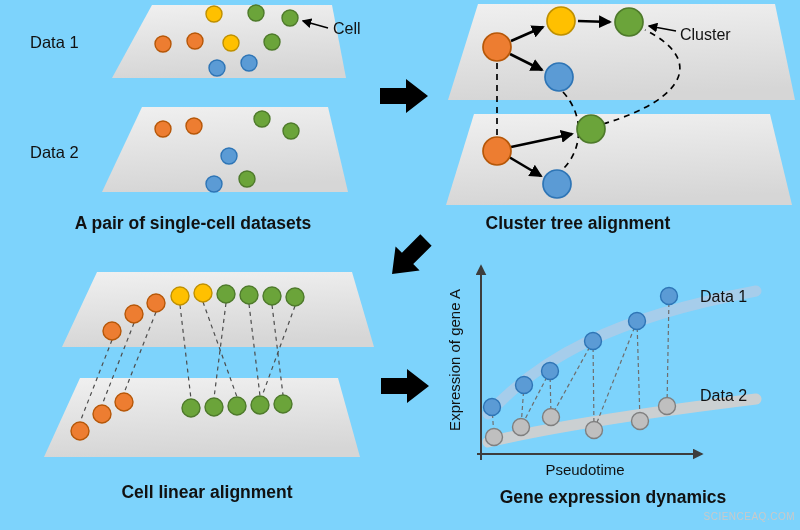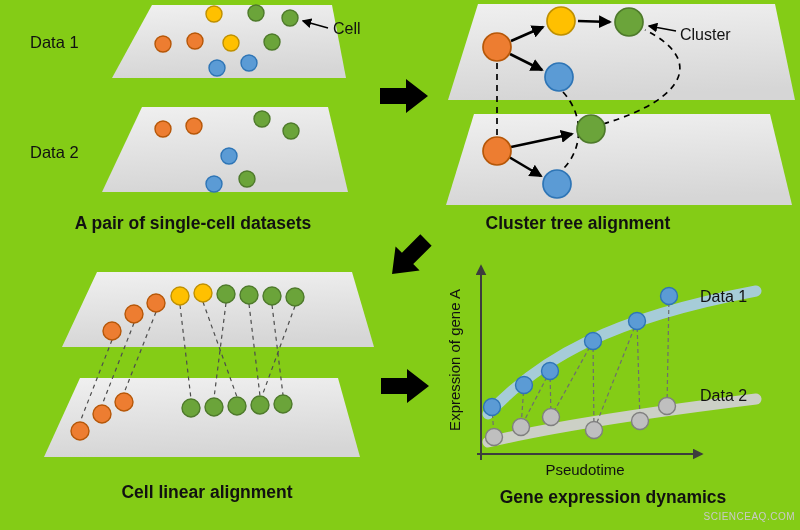--- a/index.html
+++ b/index.html
@@ -1,16 +1,16 @@
 <!DOCTYPE html>
 <html><head>
 <meta charset="utf-8">
 <style>
   html,body{margin:0;padding:0;background:#ffffff;}
-  #stage{position:relative;width:800px;height:530px;background:#84cc16;overflow:hidden;
+  #stage{position:relative;width:800px;height:530px;background:#7dd3fc;overflow:hidden;
          font-family:"Liberation Sans",sans-serif;}
   svg text{font-family:"Liberation Sans",sans-serif;fill:#111111;}
   .plane{fill:url(#planeGrad);}
   .dO {fill:#ED7D31;stroke:#B65708;stroke-width:1.4;}
   .dY {fill:#FFC000;stroke:#BF9000;stroke-width:1.4;}
   .dG {fill:#6BA43A;stroke:#4E7A2B;stroke-width:1.4;}
   .dB {fill:#5B9BD5;stroke:#2E75B6;stroke-width:1.4;}
   .dGr{fill:#BFBFBF;stroke:#7F7F7F;stroke-width:1.4;}
   .clusterNode{stroke-width:1.7;}
   .side-label{font-size:16.5px;}

